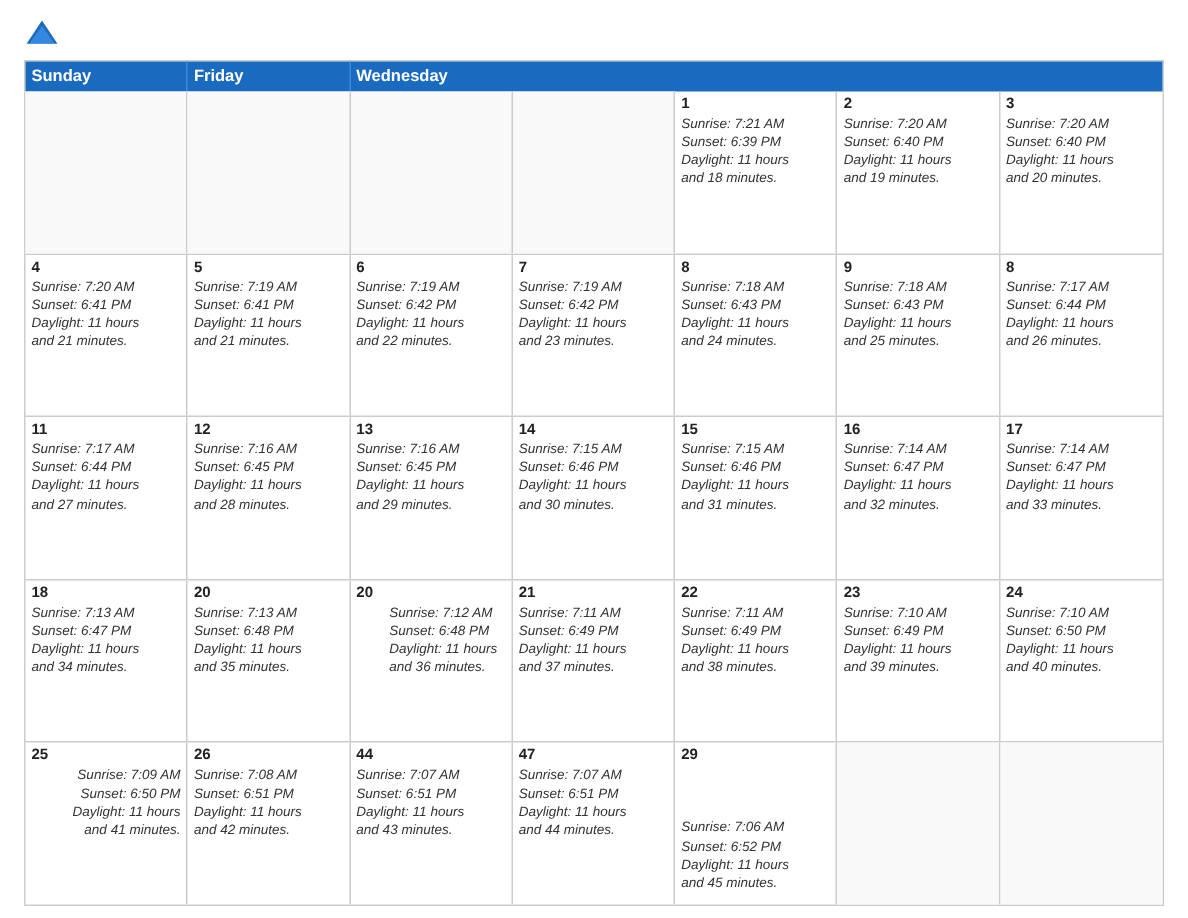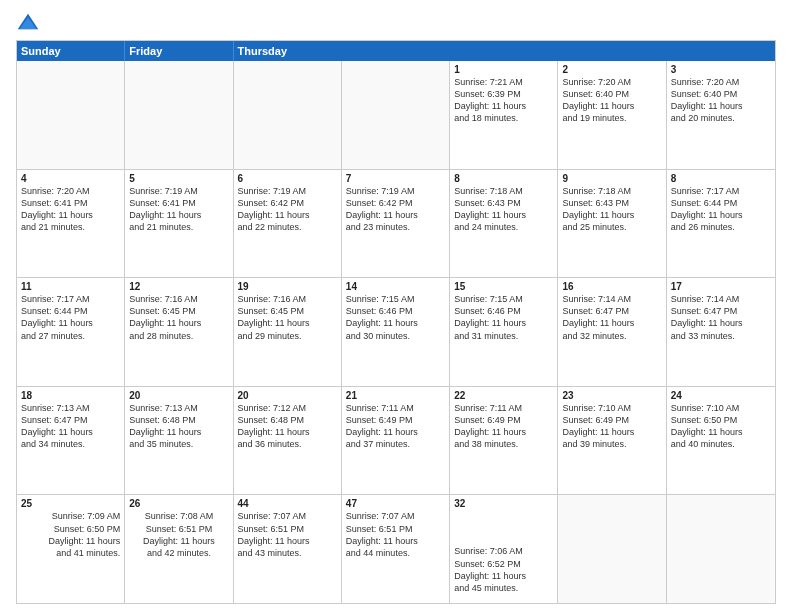--- a/index.html
+++ b/index.html
@@ -100,20 +100,21 @@
       font-size: 10px;
       font-weight: bold;
       color: #222;
       display: block;
       margin-bottom: 1px;
     }
     .cell-text {
       font-size: 9px;
       line-height: 1.35;
       color: #333;
+      font-style: italic;
     }
   </style>
 </head>
 <body>
 
 <div class="page">
   <div class="header">
     <div class="logo">
       <svg class="logo-icon" viewBox="0 0 28 28">
         <polygon points="14,2 26,20 2,20" fill="#1a6abf"></polygon>
@@ -127,21 +128,21 @@
     <div class="title-block">
       <div class="main-title"></div>
       <div class="subtitle"></div>
     </div>
   </div>
 
   <div class="calendar">
     <div class="calendar-header-row">
     <div class="cal-header-cell">Sunday</div>
         <div class="cal-header-cell">Friday</div>
-        <div class="cal-header-cell">Thursday</div>
+        <div class="cal-header-cell">Wednesday</div>
       </div>
     <div class="calendar-body">
     <div class="cal-week">
           <div class="cal-cell empty"></div>
           <div class="cal-cell empty"></div>
           <div class="cal-cell empty"></div>
           <div class="cal-cell empty"></div>
           <div class="cal-cell">
             <span class="day-num">1</span>
             <div class="cell-text" style="white-space: pre-line;">Sunrise: 7:21 AM
@@ -224,21 +225,21 @@
 and 27 minutes.</div>
           </div>
           <div class="cal-cell">
             <span class="day-num">12</span>
             <div class="cell-text" style="white-space: pre-line;">Sunrise: 7:16 AM
 Sunset: 6:45 PM
 Daylight: 11 hours
 and 28 minutes.</div>
           </div>
           <div class="cal-cell">
-            <span class="day-num">19</span>
+            <span class="day-num">13</span>
             <div class="cell-text" style="white-space: pre-line;">Sunrise: 7:16 AM
 Sunset: 6:45 PM
 Daylight: 11 hours
 and 29 minutes.</div>
           </div>
           <div class="cal-cell">
             <span class="day-num">14</span>
             <div class="cell-text" style="white-space: pre-line;">Sunrise: 7:15 AM
 Sunset: 6:46 PM
 Daylight: 11 hours
@@ -276,21 +277,21 @@
           </div>
           <div class="cal-cell">
             <span class="day-num">20</span>
             <div class="cell-text" style="white-space: pre-line;">Sunrise: 7:13 AM
 Sunset: 6:48 PM
 Daylight: 11 hours
 and 35 minutes.</div>
           </div>
           <div class="cal-cell">
             <span class="day-num">20</span>
-            <div class="cell-text" style="white-space: pre-line;">Sunrise: 7:12 AM
+            <div class="cell-text" style="white-space: pre-line; margin-left: 22px;">Sunrise: 7:12 AM
 Sunset: 6:48 PM
 Daylight: 11 hours
 and 36 minutes.</div>
           </div>
           <div class="cal-cell">
             <span class="day-num">21</span>
             <div class="cell-text" style="white-space: pre-line;">Sunrise: 7:11 AM
 Sunset: 6:49 PM
 Daylight: 11 hours
 and 37 minutes.</div>
@@ -320,41 +321,41 @@
         <div class="cal-week">
           <div class="cal-cell">
             <span class="day-num">25</span>
             <div class="cell-text" style="white-space: pre-line; text-align: right;">Sunrise: 7:09 AM
 Sunset: 6:50 PM
 Daylight: 11 hours
 and 41 minutes.</div>
           </div>
           <div class="cal-cell">
             <span class="day-num">26</span>
-            <div class="cell-text" style="white-space: pre-line; text-align: center;">Sunrise: 7:08 AM
+            <div class="cell-text" style="white-space: pre-line;">Sunrise: 7:08 AM
 Sunset: 6:51 PM
 Daylight: 11 hours
 and 42 minutes.</div>
           </div>
           <div class="cal-cell">
             <span class="day-num">44</span>
             <div class="cell-text" style="white-space: pre-line;">Sunrise: 7:07 AM
 Sunset: 6:51 PM
 Daylight: 11 hours
 and 43 minutes.</div>
           </div>
           <div class="cal-cell">
             <span class="day-num">47</span>
             <div class="cell-text" style="white-space: pre-line;">Sunrise: 7:07 AM
 Sunset: 6:51 PM
 Daylight: 11 hours
 and 44 minutes.</div>
           </div>
           <div class="cal-cell">
-            <span class="day-num">32</span>
+            <span class="day-num">29</span>
             <div class="cell-text" style="white-space: pre-line; margin-top: 36px;">Sunrise: 7:06 AM
 Sunset: 6:52 PM
 Daylight: 11 hours
 and 45 minutes.</div>
           </div>
           <div class="cal-cell empty"></div>
           <div class="cal-cell empty"></div>
         </div>
       </div>
   </div>

